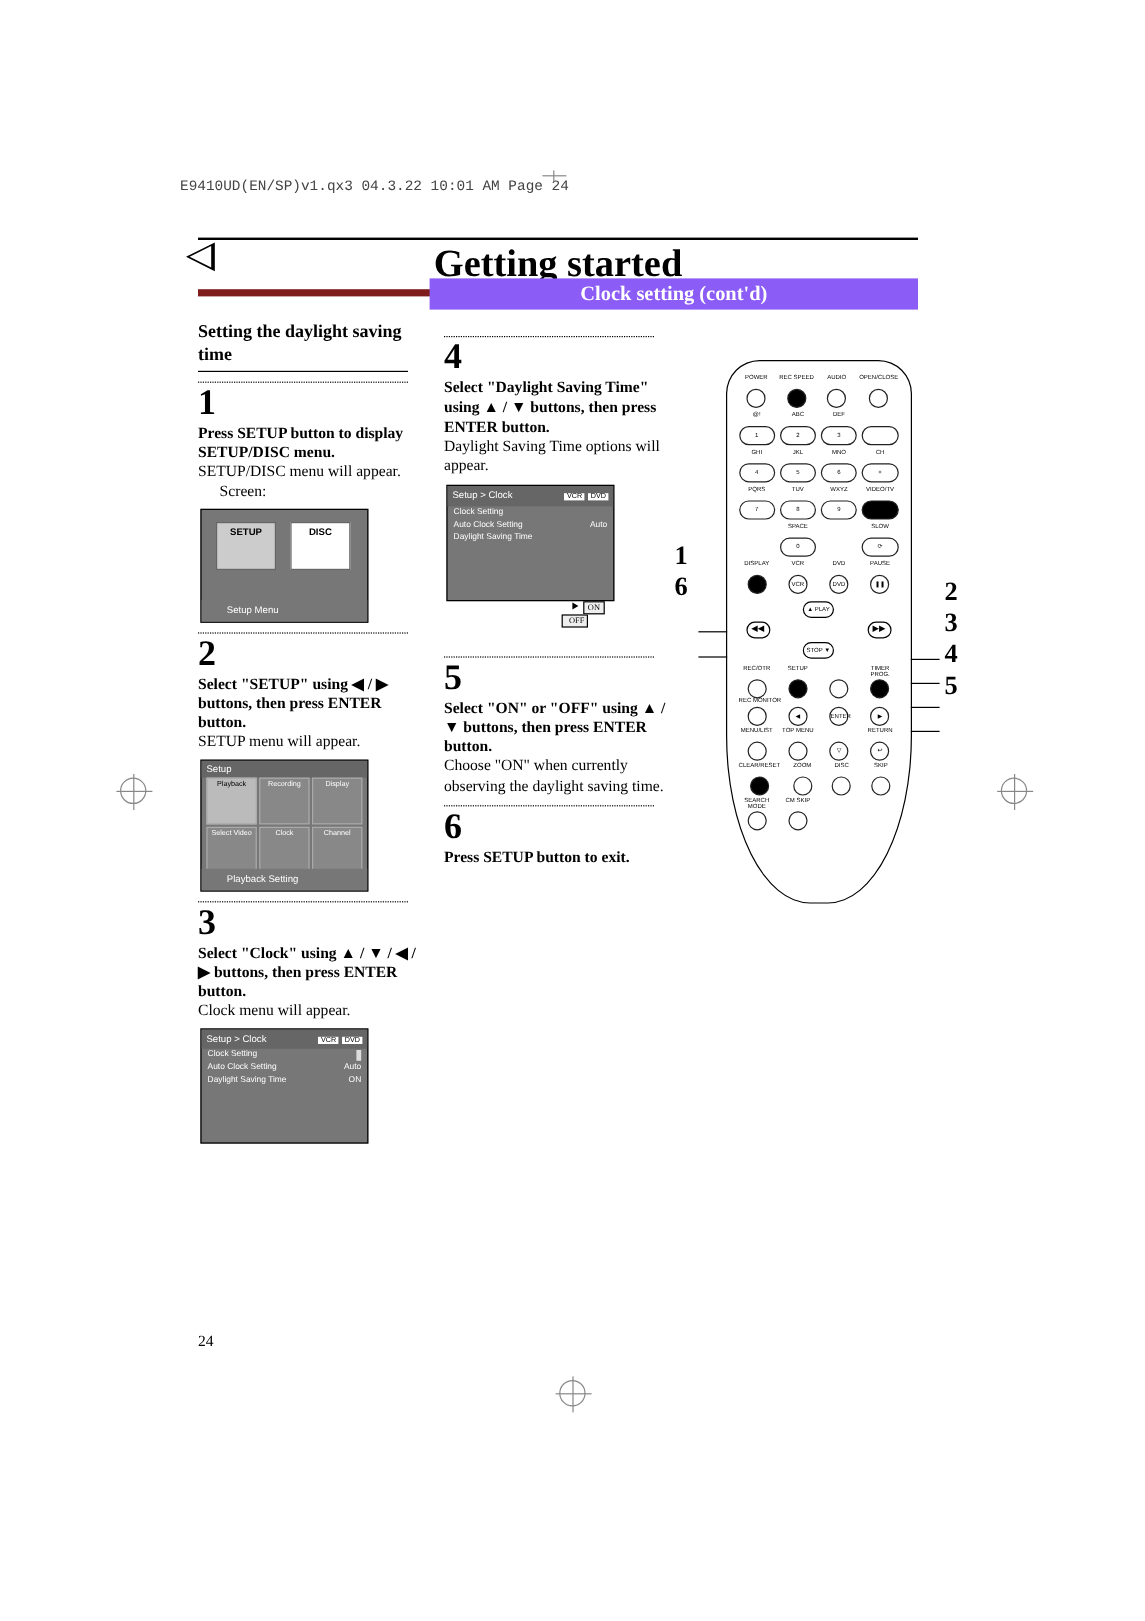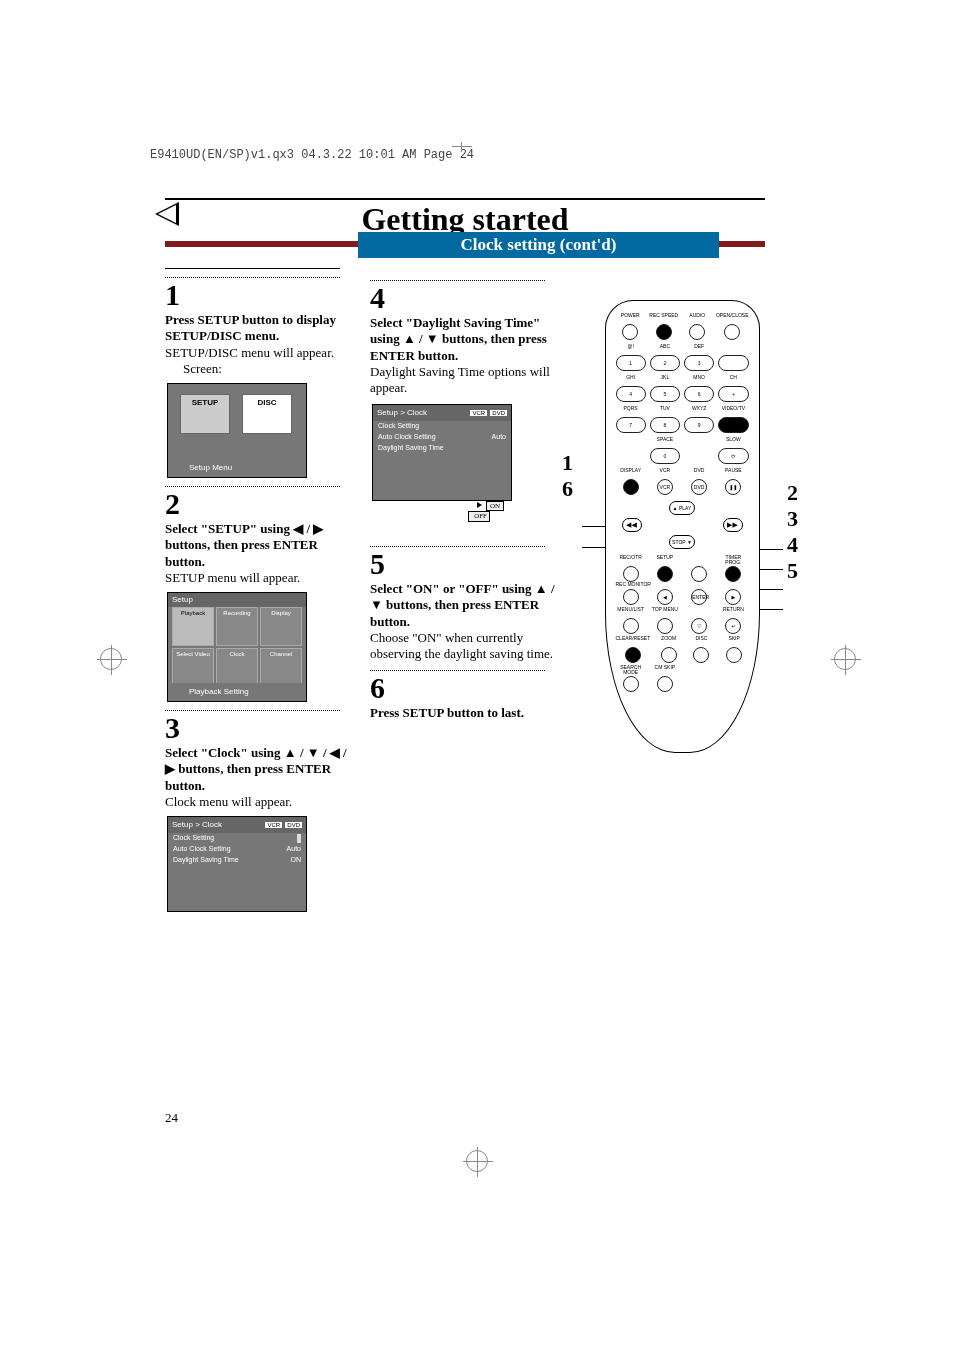--- a/index.html
+++ b/index.html
@@ -52,22 +52,22 @@
     border-top: 2px solid #000;
     border-bottom: 6px solid #7f1d1d;
     text-align: center;
     font-weight: bold;
     font-size: 32px;
     padding: 1px 0 3px 0;
   }
   .sub-bar {
     position: absolute;
     left: 358px; top: 232px;
-    width: 361px;
-    background: #0369a1;
+    width: 407px;
+    background: #8b5cf6;
     color: #fff;
     font-weight: bold;
     font-size: 17px;
     text-align: center;
     padding: 3px 0;
   }
 
   .col {
     position: absolute;
     width: 190px;
@@ -249,20 +249,21 @@
 <div class="foldmark"></div>
 <div class="reg-mark" style="left:100px; top:648px;"></div>
 <div class="reg-mark" style="left:834px; top:648px;"></div>
 <div class="reg-mark" style="left:466px; top:1150px;"></div>
 
 <div class="pg-arrow-left"></div>
 <div class="title-bar">Getting started</div>
 <div class="sub-bar">Clock setting (cont'd)</div>
 
 <div class="col left">
+  <div class="sect-title">Setting the daylight saving time</div>
   <div style="border-top:1px solid #000; width:175px; margin-bottom:3px;"></div>
 
   <hr class="dotted">
   <div class="bignum">1</div>
   <div class="bold">Press SETUP button to display SETUP/DISC menu.</div>
   <div>SETUP/DISC menu will appear.</div>
   <div style="padding-left:18px;">Screen:</div>
 
   <div class="scr sd">
     <div class="tile setup">SETUP</div>
@@ -351,21 +352,21 @@
     <span class="off">OFF</span>
   </div>
 
   <hr class="dotted" style="margin-top:18px;">
   <div class="bignum">5</div>
   <div class="bold">Select "ON" or "OFF" using ▲ / ▼ buttons, then press ENTER button.</div>
   <div>Choose "ON" when currently observing the daylight saving time.</div>
 
   <hr class="dotted">
   <div class="bignum">6</div>
-  <div class="bold">Press SETUP button to last.</div>
+  <div class="bold">Press SETUP button to exit.</div>
 </div>
 
 <div class="remote-wrap">
   <div class="remote">
     <div class="rgrid">
       <div class="rlbl">POWER</div>
       <div class="rlbl">REC SPEED</div>
       <div class="rlbl">AUDIO</div>
       <div class="rlbl">OPEN/CLOSE</div>
       <div class="rbtn round"></div>

